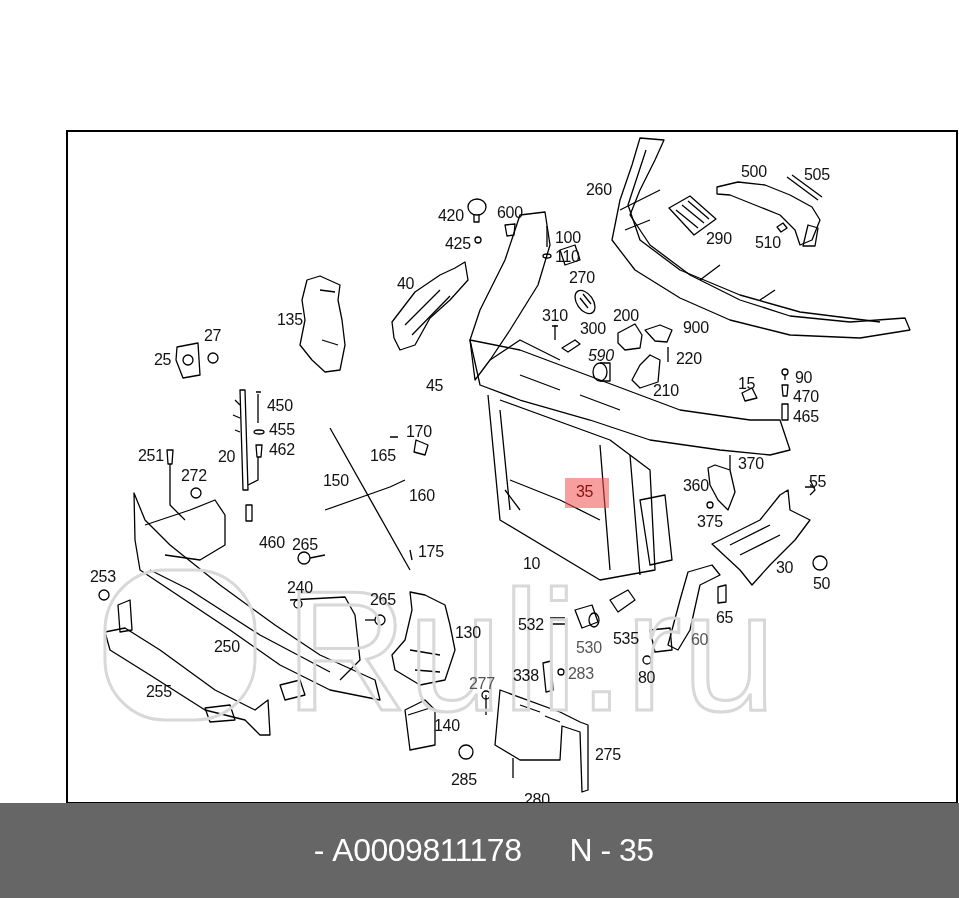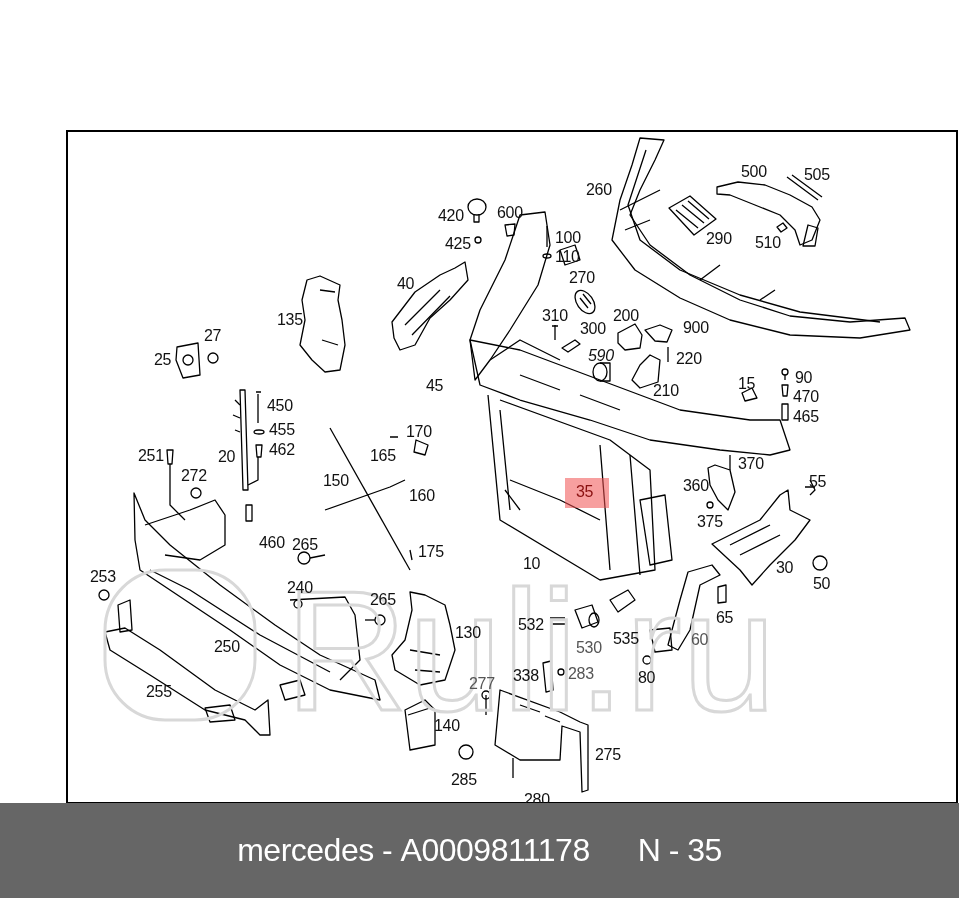--- a/index.html
+++ b/index.html
@@ -287,16 +287,16 @@
     <div class="callout" style="left: 755px; top: 235px;">510</div>
     <div class="callout faded" style="left: 576px; top: 640px;">530</div>
     <div class="callout" style="left: 518px; top: 617px;">532</div>
     <div class="callout" style="left: 613px; top: 631px;">535</div>
     <div class="callout" style="left: 588px; top: 348px; font-style: italic;">590</div>
     <div class="callout" style="left: 497px; top: 205px;">600</div>
     <div class="callout" style="left: 683px; top: 320px;">900</div>
   </div>
 
 <div class="footer">
-  <span>mercedes</span>&nbsp;<span>-</span>&nbsp;<span>A0009811178</span>
+  &nbsp;<span>-</span>&nbsp;<span>A0009811178</span>
   <span class="gap"></span>
   <span>N</span>&nbsp;<span>-</span>&nbsp;<span>35</span>
 </div>
 
 </body></html>

